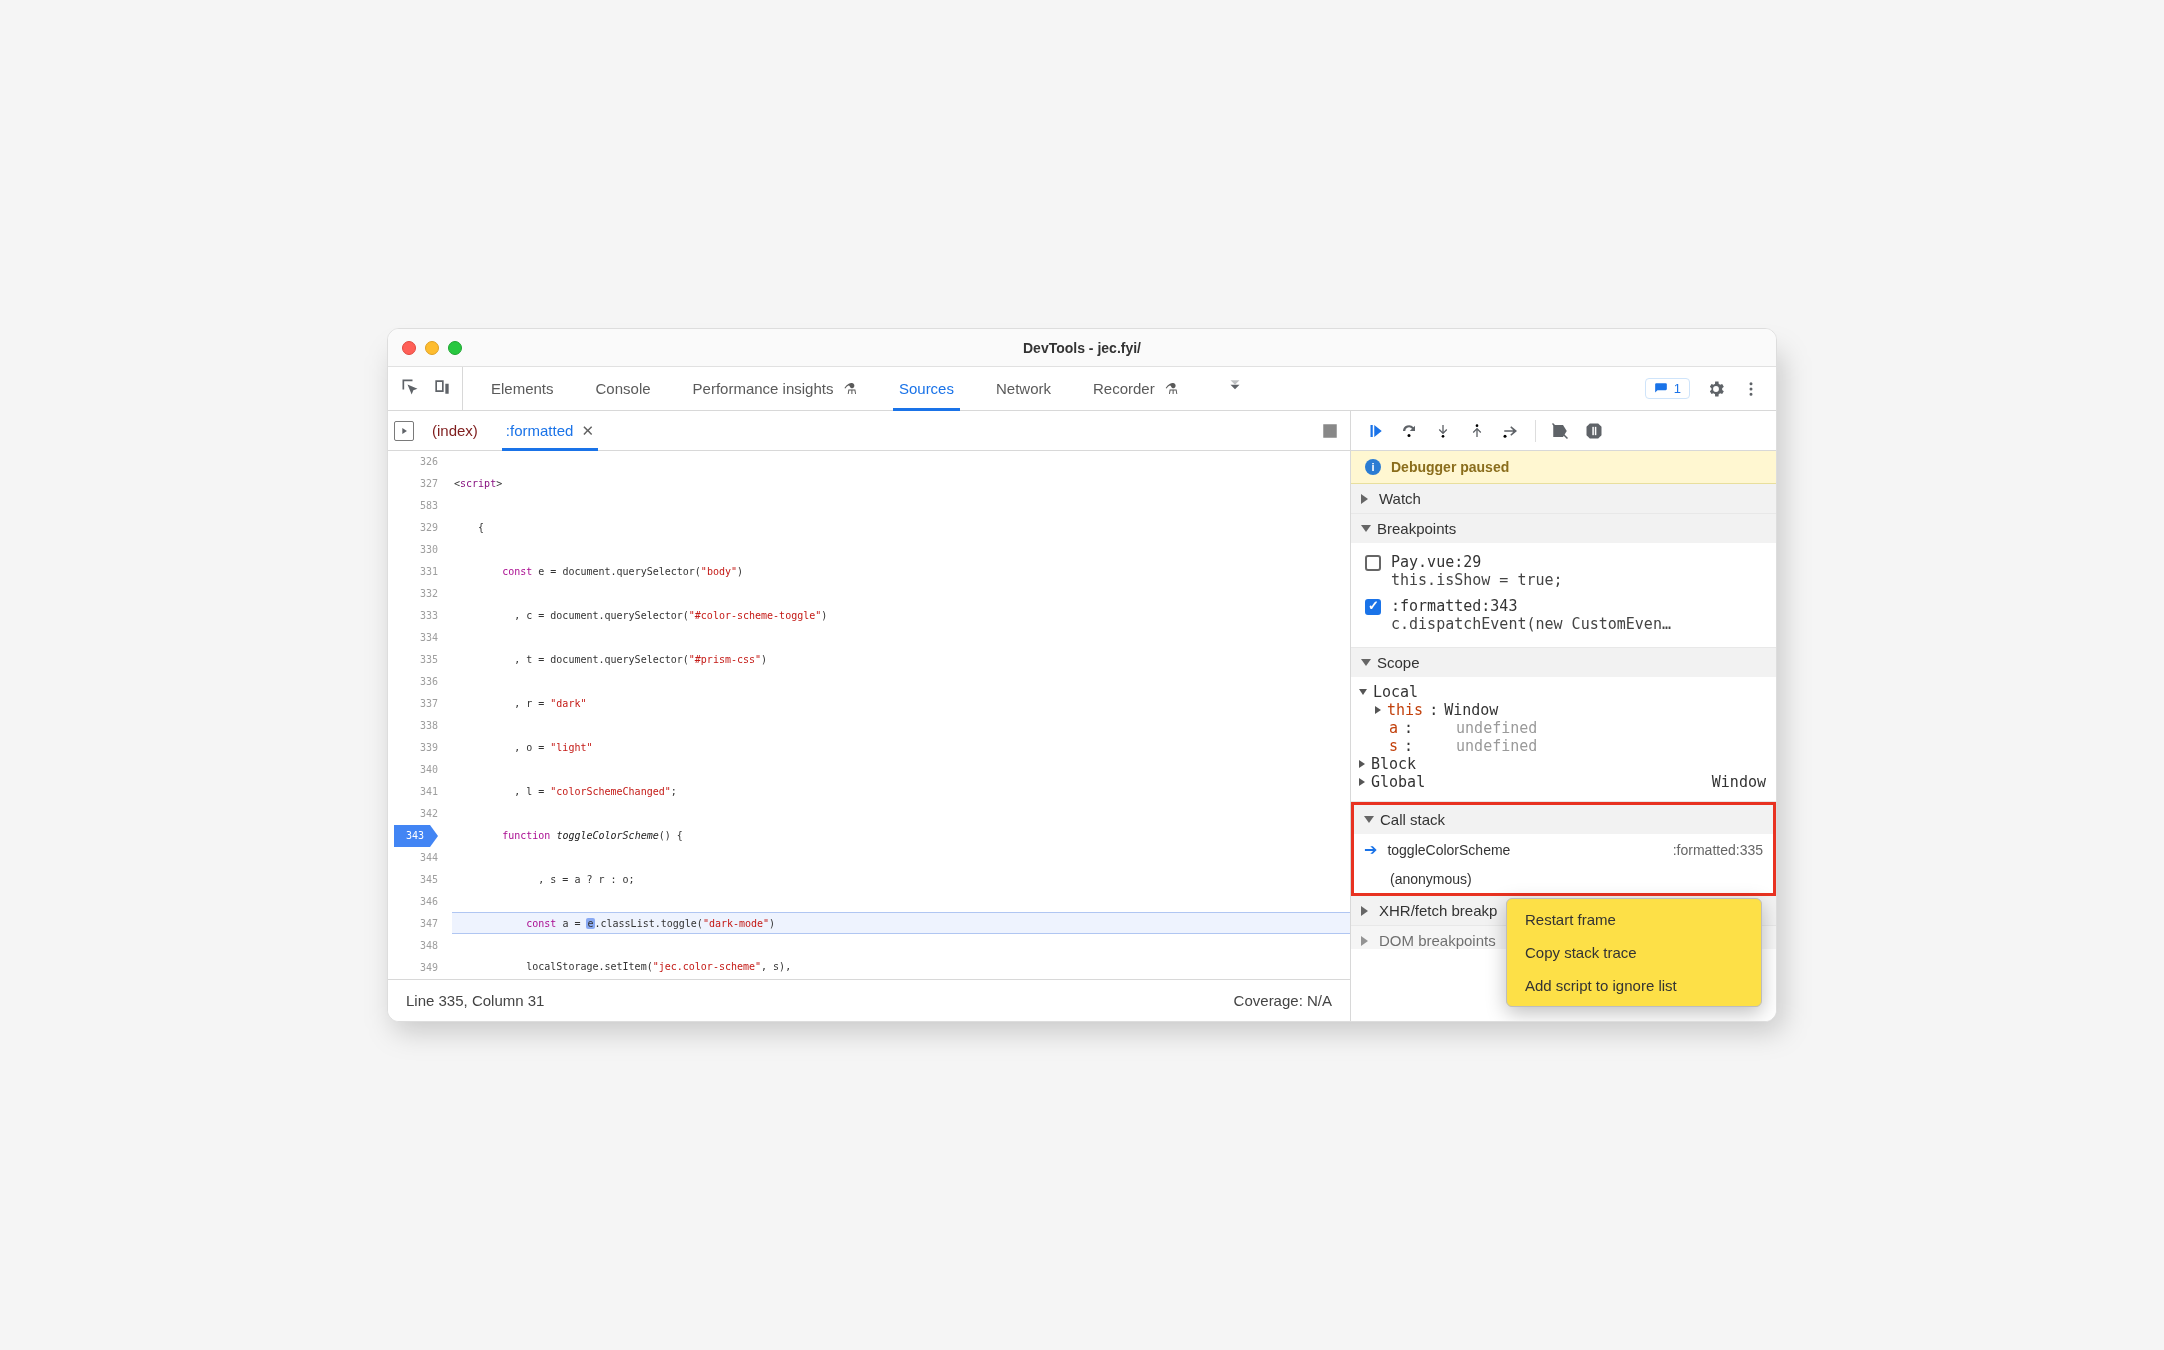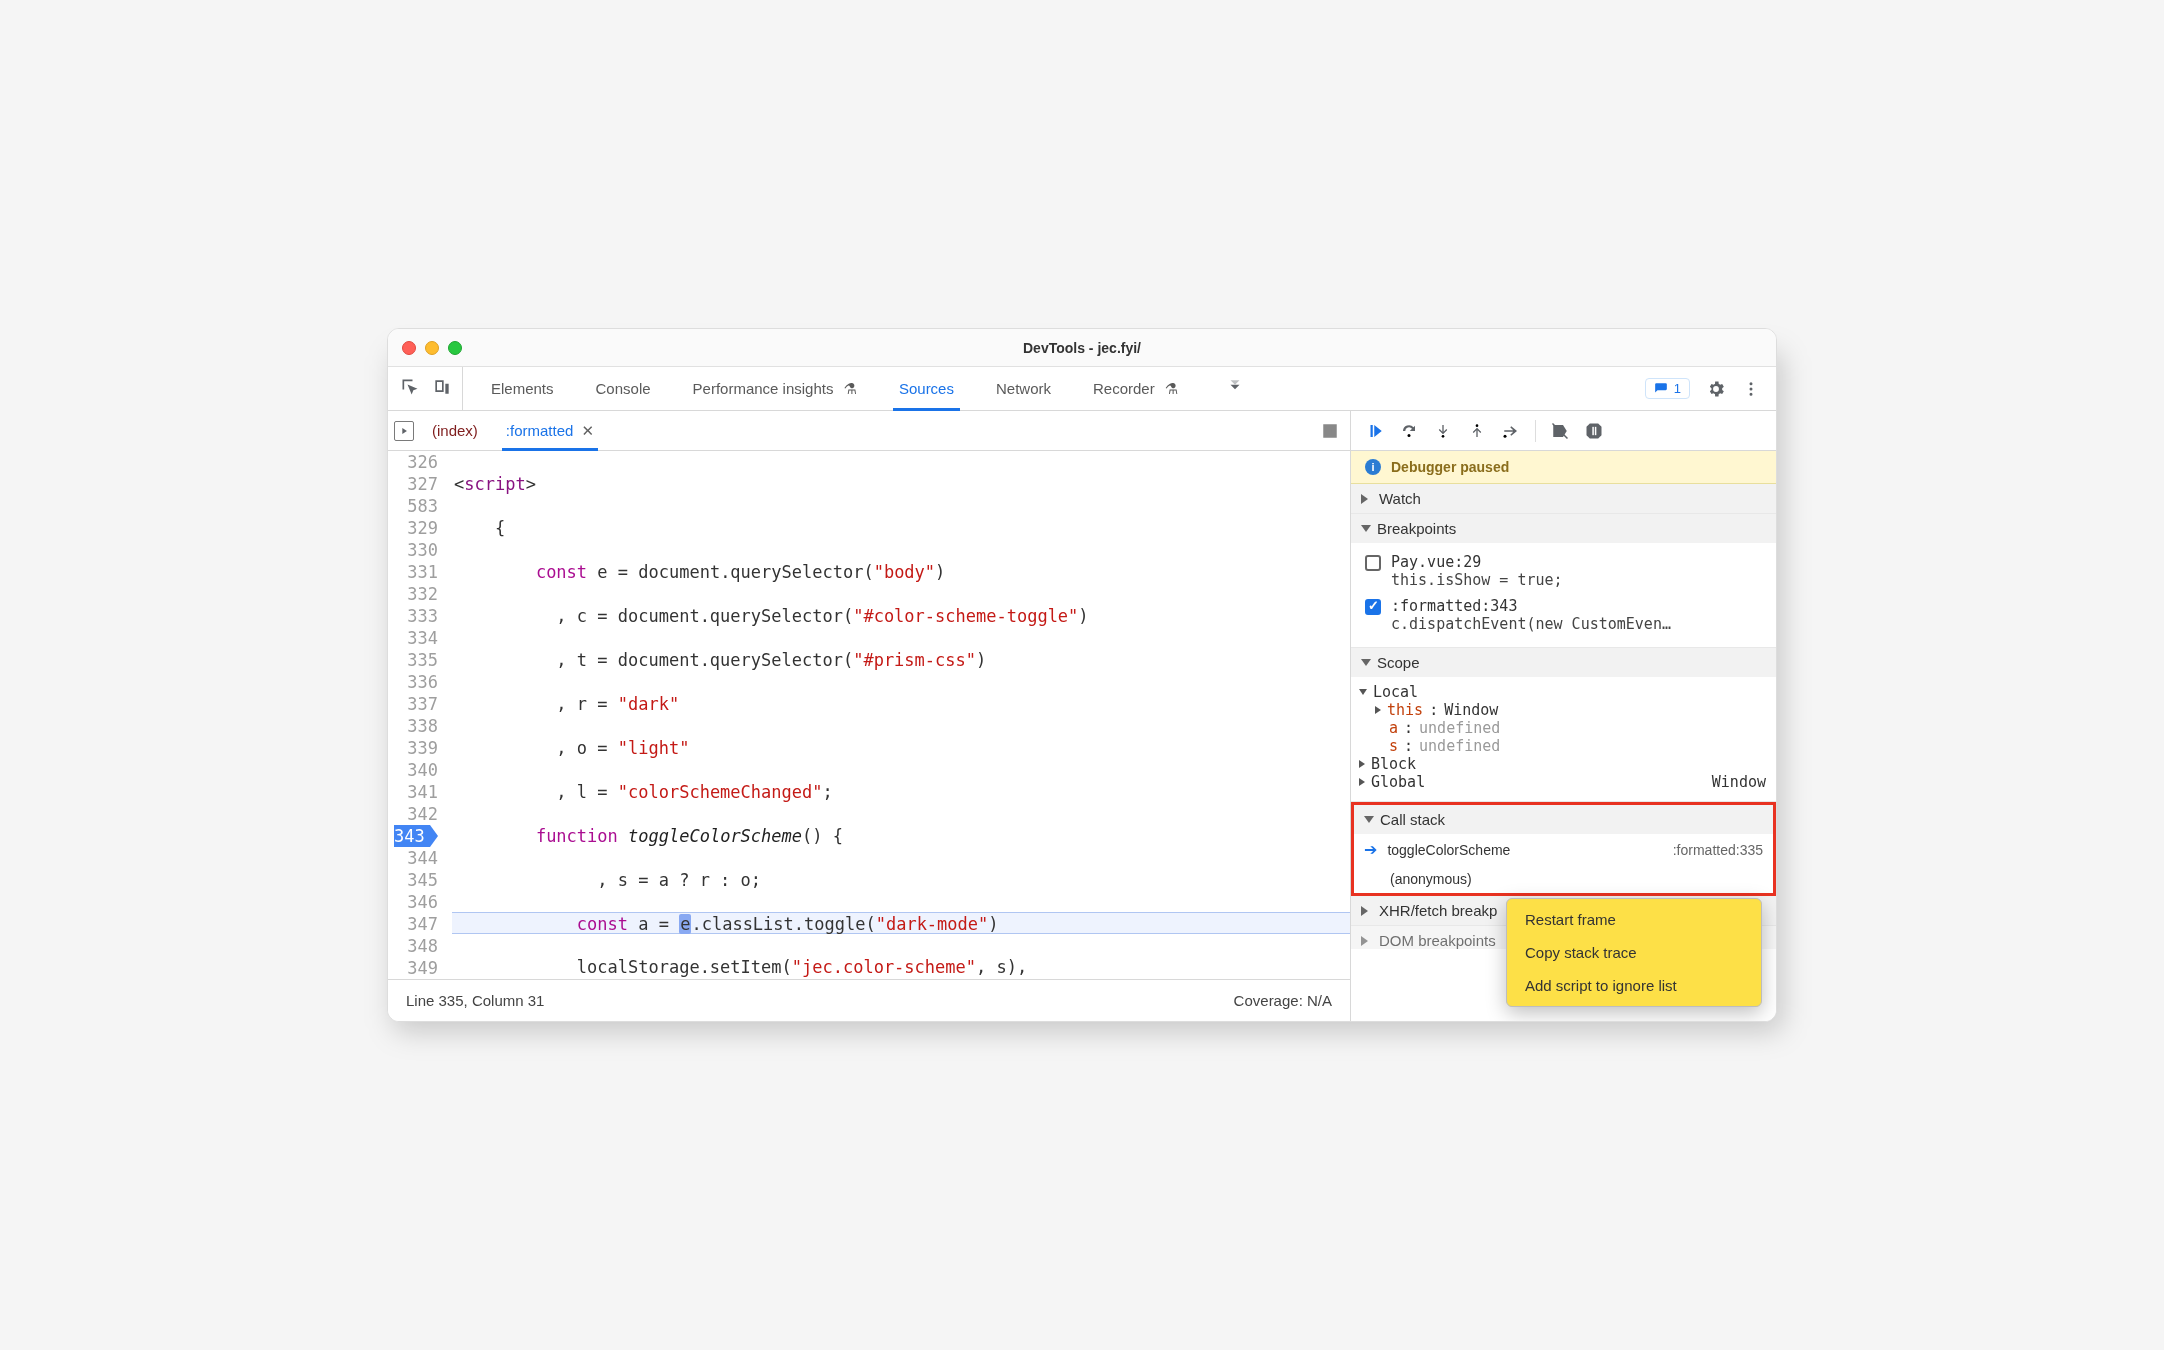--- a/index.html
+++ b/index.html
@@ -95,21 +95,21 @@
   }
   .subtabs .slot { display:flex; align-items:center; gap:6px; height:100%;}
   .subtab { padding:0 10px; height:100%; display:flex; align-items:center; gap:8px; cursor:pointer; font-size:15px; color:#7f1d1d; position:relative;}
   .subtab.active { color:#1a73e8; }
   .subtab.active::after{content:"";position:absolute;left:6px;right:6px;bottom:-1px;height:3px;background:#1a73e8;}
   .subtab .close { font-size:15px; color:#616161;}
   .subtabs .filler { flex:1;}
   .sq-play { width:20px;height:20px; border:1px solid #7a7a7a; display:flex;align-items:center;justify-content:center; border-radius:2px;}
 
   
-  .editor { flex:1; display:flex; overflow:hidden; font-family: Menlo, Consolas, monospace; font-size:17px; line-height:22px; background:#fff;justify-content:flex-end;}
+  .editor { flex:1; display:flex; overflow:hidden; font-family: Menlo, Consolas, monospace; font-size:10px; line-height:22px; background:#fff;justify-content:flex-end;}
   .gutter { width:64px; text-align:right; padding-right:14px; color:#9e9e9e; user-select:none; position:relative; background:#fff;}
   .gutter .ln { height:22px; position:relative;}
   .gutter .bp {
     position:absolute; left:6px; right:0; top:0; bottom:0;
     background:#4285f4; color:#fff; padding-right:14px;
     clip-path: polygon(0 0, calc(100% - 8px) 0, 100% 50%, calc(100% - 8px) 100%, 0 100%);
   }
   .code { flex:1; overflow:hidden; white-space:pre; }
   .code .row { height:22px; position:relative; padding-left:2px;}
   .row.exec { background:#eef3fe; border-top:1px solid #b0c6f2; border-bottom:1px solid #b0c6f2; margin-top:-1px;}
@@ -148,21 +148,21 @@
   .sec-b { padding:6px 10px 10px 14px; font-size:15px;}
   .bp-row{display:flex;align-items:flex-start;gap:10px;padding:4px 0;}
   .chk{width:16px;height:16px;border:2px solid #666;border-radius:3px;display:inline-block;flex-shrink:0;position:relative;top:2px;}
   .chk.on{background:#1a73e8;border-color:#1a73e8;}
   .chk.on::after{content:"✓";color:#fff;position:absolute;left:1px;top:-3px;font-size:13px;font-weight:700;}
   .bp-lines {font-family: Menlo, Consolas, monospace;}
   .sub{padding-left:26px;color:#444;font-family: Menlo, Consolas, monospace;}
   .scope-body{font-family: Menlo, Consolas, monospace;padding-left:8px;}
   .scope-body .line{display:flex;align-items:center;gap:6px;white-space:nowrap;}
   .varname{color:#c2410c;}
-  .undef{color:#9a9a9a;}
+  .undef{color:#9a9a9a;margin-left:37px;}
   .callstack-box{border:3px solid #e83221;}
   .cs-row{display:flex;align-items:center;gap:10px;padding:6px 10px;}
   .cs-row .arrow{color:#1a73e8;font-size:16px;}
   .cs-row .loc{margin-left:auto;color:#666;}
   
   .ctx {
     position:absolute; right:14px; bottom:14px; width:256px;
     background:#fde047; border:1px solid #bdbdbd; border-radius:6px;
     box-shadow:0 6px 20px rgba(0,0,0,.25);
     padding:4px 0;

